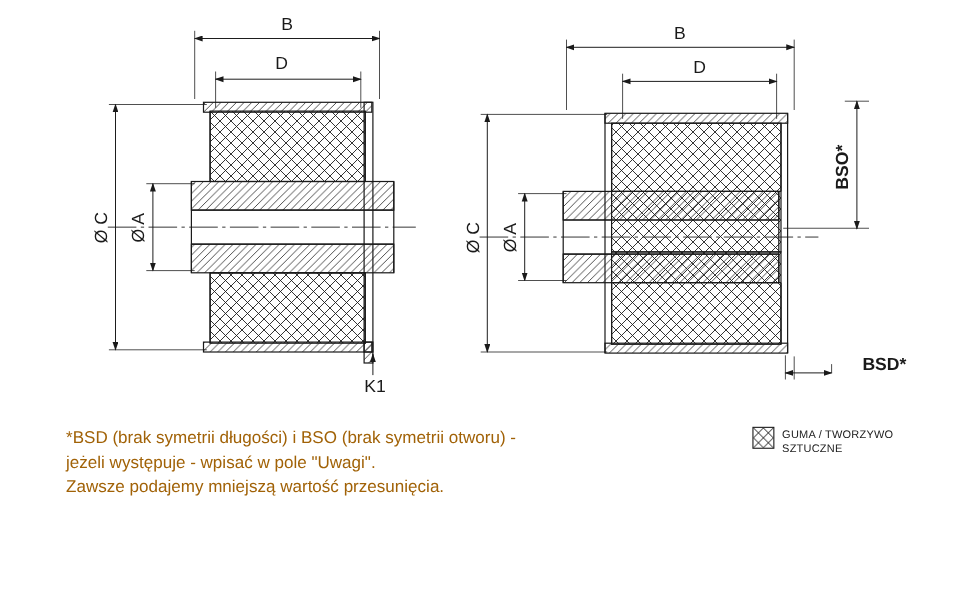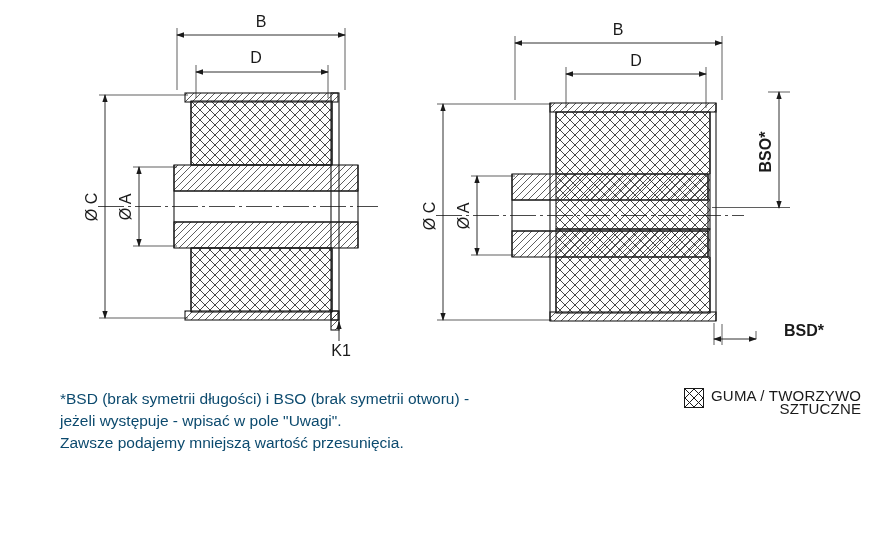--- a/index.html
+++ b/index.html
@@ -13,30 +13,29 @@
   }
   #stage { position: relative; width: 874px; height: 556px; }
   svg#drawing { position:absolute; left:0; top:0; width:874px; height:556px; }
 
   .note {
     position: absolute;
     left: 60px; top: 388px;
     width: 600px;
     font-size: 15.5px;
     line-height: 22px;
-    color: #0c4a6e;
+    color: #a16207;
     white-space: pre-line;
   }
   .legend {
     position: absolute;
     left: 684px; top: 388px;
     width: 190px;
-    font-size: 15px;
+    font-size: 10px;
     color: #1a1a1a;
-    text-align: right;
   }
   .legend-row { display: flex; align-items: flex-start; margin-bottom: 8px; }
   .swatch {
     width: 18px; height: 18px;
     border: 1px solid #1a1a1a;
     margin-right: 7px;
     flex: 0 0 auto;
     background: #ffffff;
   }
   .swatch.rubber {

